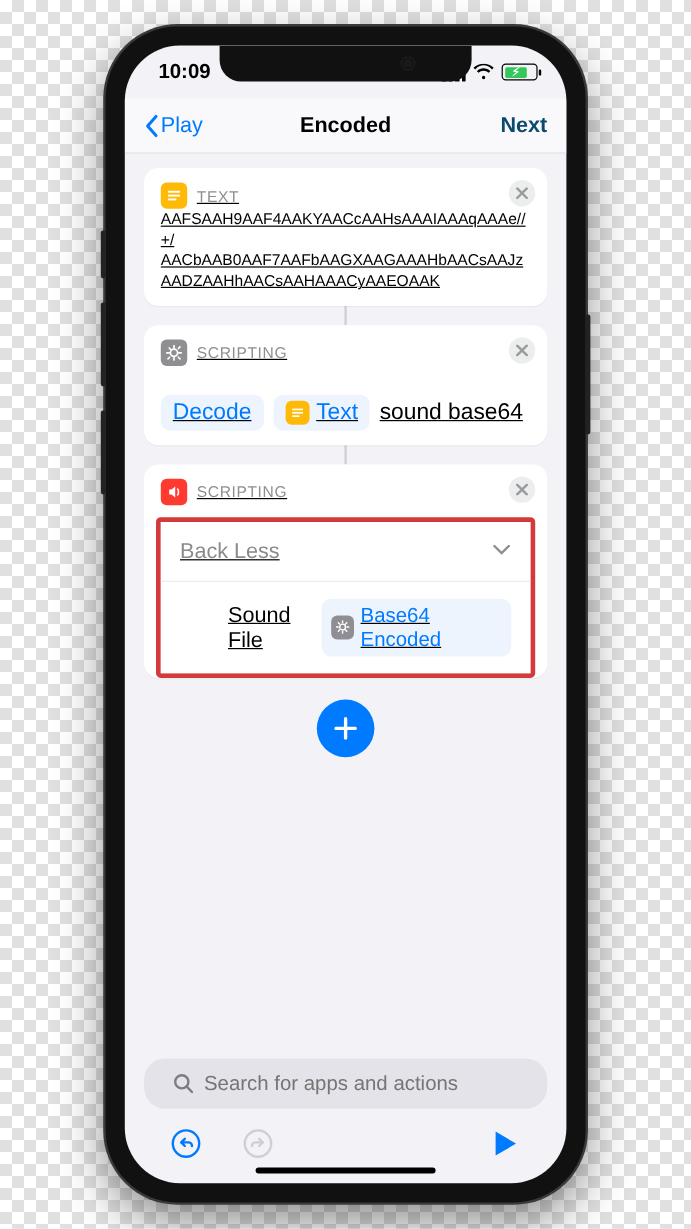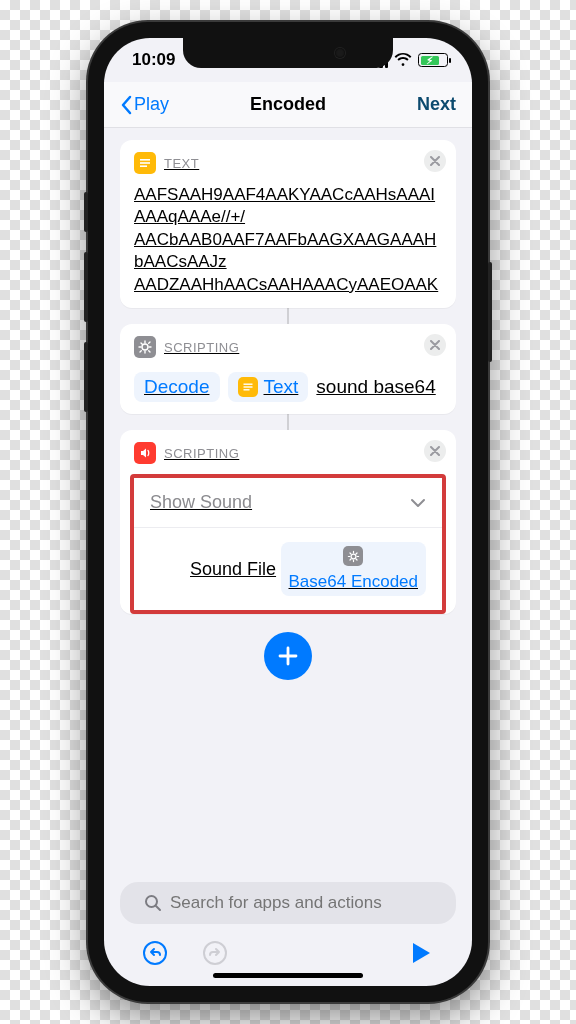--- a/index.html
+++ b/index.html
@@ -77,25 +77,25 @@
     width:22px; height:22px; border-radius:5px; display:flex; align-items:center; justify-content:center;
   }
   .cat-icon svg { width:14px; height:14px; }
   .cat-label { font-size:13px; letter-spacing:0.5px; color:#8e8e93; font-weight:500;}
   .dismiss {
     position:absolute; right:10px; top:10px; width:22px; height:22px;
     background:#eceded; border-radius:50%; display:flex; align-items:center; justify-content:center;
   }
   .dismiss svg { width:10px; height:10px; }
   .text-body {
-    margin-top:10px; font-size:17px; line-height:1.32; word-break:break-all;
+    font-size:13px; line-height:1.32; word-break:break-all;
   }
   .connector { display:flex; justify-content:center; }
   .connector .line{ width:2px; height:16px; background:#d0d0d4; }
-  .decode-row { margin-top:14px; display:flex; align-items:center; gap:8px; font-size:19px; }
+  .decode-row { margin-top:24px; display:flex; align-items:center; gap:8px; font-size:19px; }
   .pill {
     background:#eef4fd; color:#007aff; padding:4px 10px; border-radius:8px; font-size:19px;
   }
   .pill.icon-pill { display:inline-flex; align-items:center; gap:6px; color:#007aff;}
   .mini-ic {
     width:20px; height:20px; border-radius:5px; background:#ffba08;
     display:inline-flex; align-items:center; justify-content:center;
   }
   .mini-ic svg{width:12px;height:12px;}
   .play-title { margin-top:8px; font-size:21px; font-weight:400; }
@@ -105,21 +105,21 @@
   .sub-row {
     display:flex; align-items:center; justify-content:space-between;
     padding:14px 16px; background:#fff;
   }
   .sub-row + .sub-row { border-top:1px solid #ececf0; }
   .sub-label { font-size:18px; color:#8a8a8e; }
   .sub-label.dark { color:#000;margin-left:40px; }
   .inline-token {
     display:inline-flex; align-items:center; gap:6px;
     background:#eef4fd; padding:4px 8px; border-radius:8px;
-    color:#007aff; font-size:17px;flex-direction:column;
+    color:#007aff; font-size:17px;
   }
   .gear-s {
     width:20px; height:20px; background:#8e8e93; border-radius:5px;
     display:inline-flex; align-items:center; justify-content:center;
   }
   .gear-s svg{width:13px;height:13px;}
   .add-btn {
     width:48px; height:48px; border-radius:50%; background:#007aff;
     display:flex; align-items:center; justify-content:center; margin:18px auto 0;
   }
@@ -264,21 +264,21 @@
           <span class="cat-label">SCRIPTING</span>
         </div>
         <div class="dismiss">
           <svg viewBox="0 0 10 10">
               <path d="M1 1l8 8M9 1l-8 8" stroke="#9a9aa0" stroke-width="2" stroke-linecap="round"></path>
             </svg>
         </div>
 
         <div class="highlight-wrap">
           <div class="sub-row">
-            <span class="sub-label">Show Sound</span>
+            <span class="sub-label">Back Less</span>
             <span class="chev">
               <svg width="16" height="10" viewBox="0 0 16 10">
                   <path d="M2 2l6 6 6-6" stroke="#8e8e93" stroke-width="2" fill="none" stroke-linecap="round" stroke-linejoin="round"></path>
                 </svg>
             </span>
           </div>
           <div class="sub-row">
             <span class="sub-label dark">Sound File</span>
             <span class="inline-token">
               <span class="gear-s">

